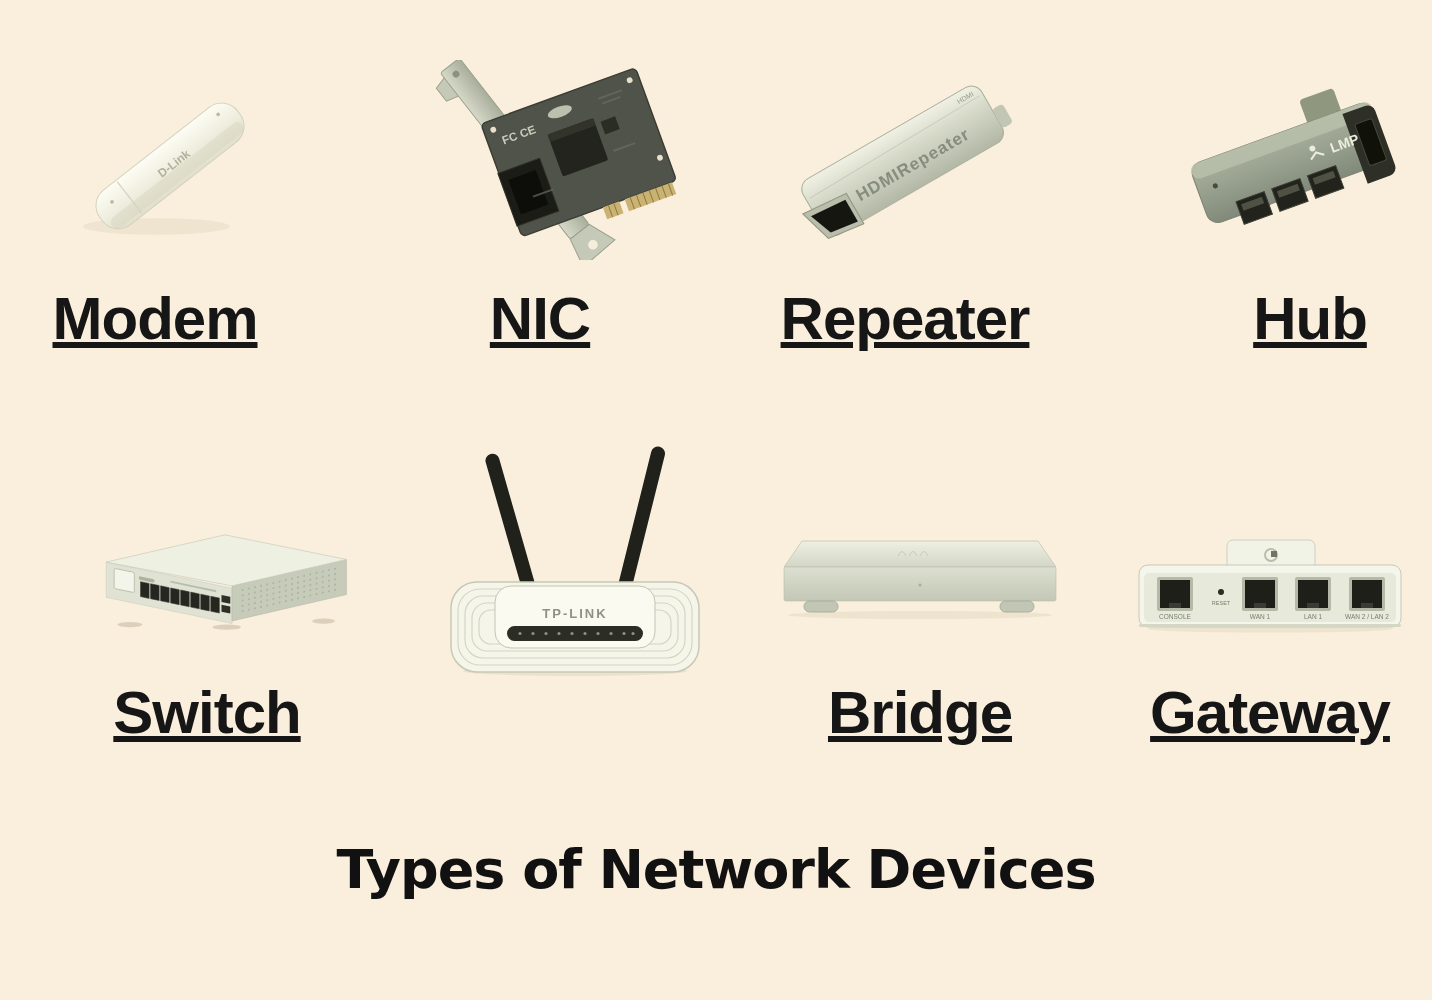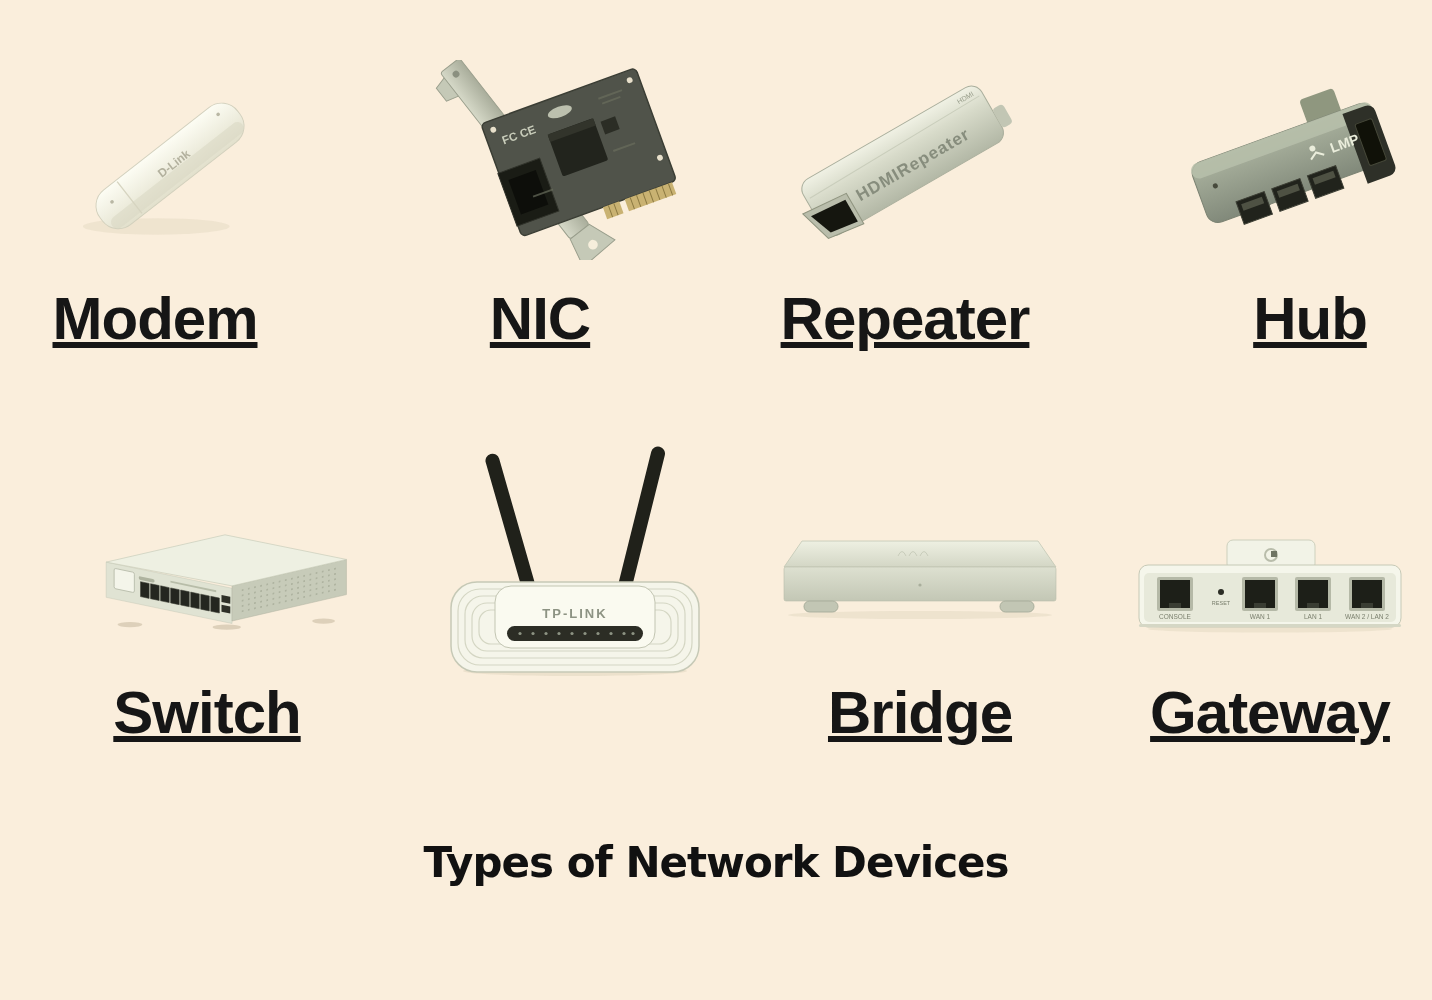--- a/index.html
+++ b/index.html
@@ -5,21 +5,21 @@
   html,body{margin:0;padding:0;background:#FAEEDC;}
   #canvas{position:relative;width:1432px;height:1000px;background:#FAEEDC;overflow:hidden;
           font-family:"Liberation Sans",sans-serif;}
   .cell{position:absolute;display:flex;flex-direction:column;align-items:center;}
   .fig{display:flex;align-items:center;justify-content:center;width:100%;}
   .device-label{font-weight:bold;font-size:60px;color:#161616;letter-spacing:-1px;
                 line-height:1;white-space:nowrap;text-decoration:underline;}
   .row1 .device-label{margin-top:14px;}
   .row2 .device-label{margin-top:6px;}
   .title{position:absolute;left:0;right:0;top:838px;text-align:center;
-         font-family:"DejaVu Sans",sans-serif;font-weight:bold;font-size:42px;
+         font-family:"DejaVu Sans",sans-serif;font-weight:bold;font-size:54px;
          color:#111;letter-spacing:-1px;}
   .c-modem   {left:30px;  top:55px;  width:250px;}  .c-modem .fig   {height:220px;} .c-modem svg{margin-left:30px;}
   .c-nic     {left:390px; top:45px;  width:300px;}  .c-nic .fig     {height:230px;}
   .c-repeater{left:755px; top:50px;  width:300px;}  .c-repeater .fig{height:225px;}
   .c-hub     {left:1160px;top:50px;  width:300px;}  .c-hub .fig     {height:225px;} .c-hub svg{margin-left:-40px;}
   .c-switch  {left:57px;  top:492px; width:300px;}  .c-switch .fig  {height:185px;} .c-switch svg{margin-left:36px;margin-top:-14px;}
   .c-router  {left:430px; top:390px; width:290px;}  .c-router .fig  {height:287px;align-items:flex-end;}
   .c-bridge  {left:770px; top:492px; width:300px;}  .c-bridge .fig  {height:185px;} .c-bridge svg{margin-top:-20px;}
   .c-gateway {left:1120px;top:492px; width:300px;}  .c-gateway .fig {height:185px;}
   svg text{font-family:"Liberation Sans",sans-serif;}

